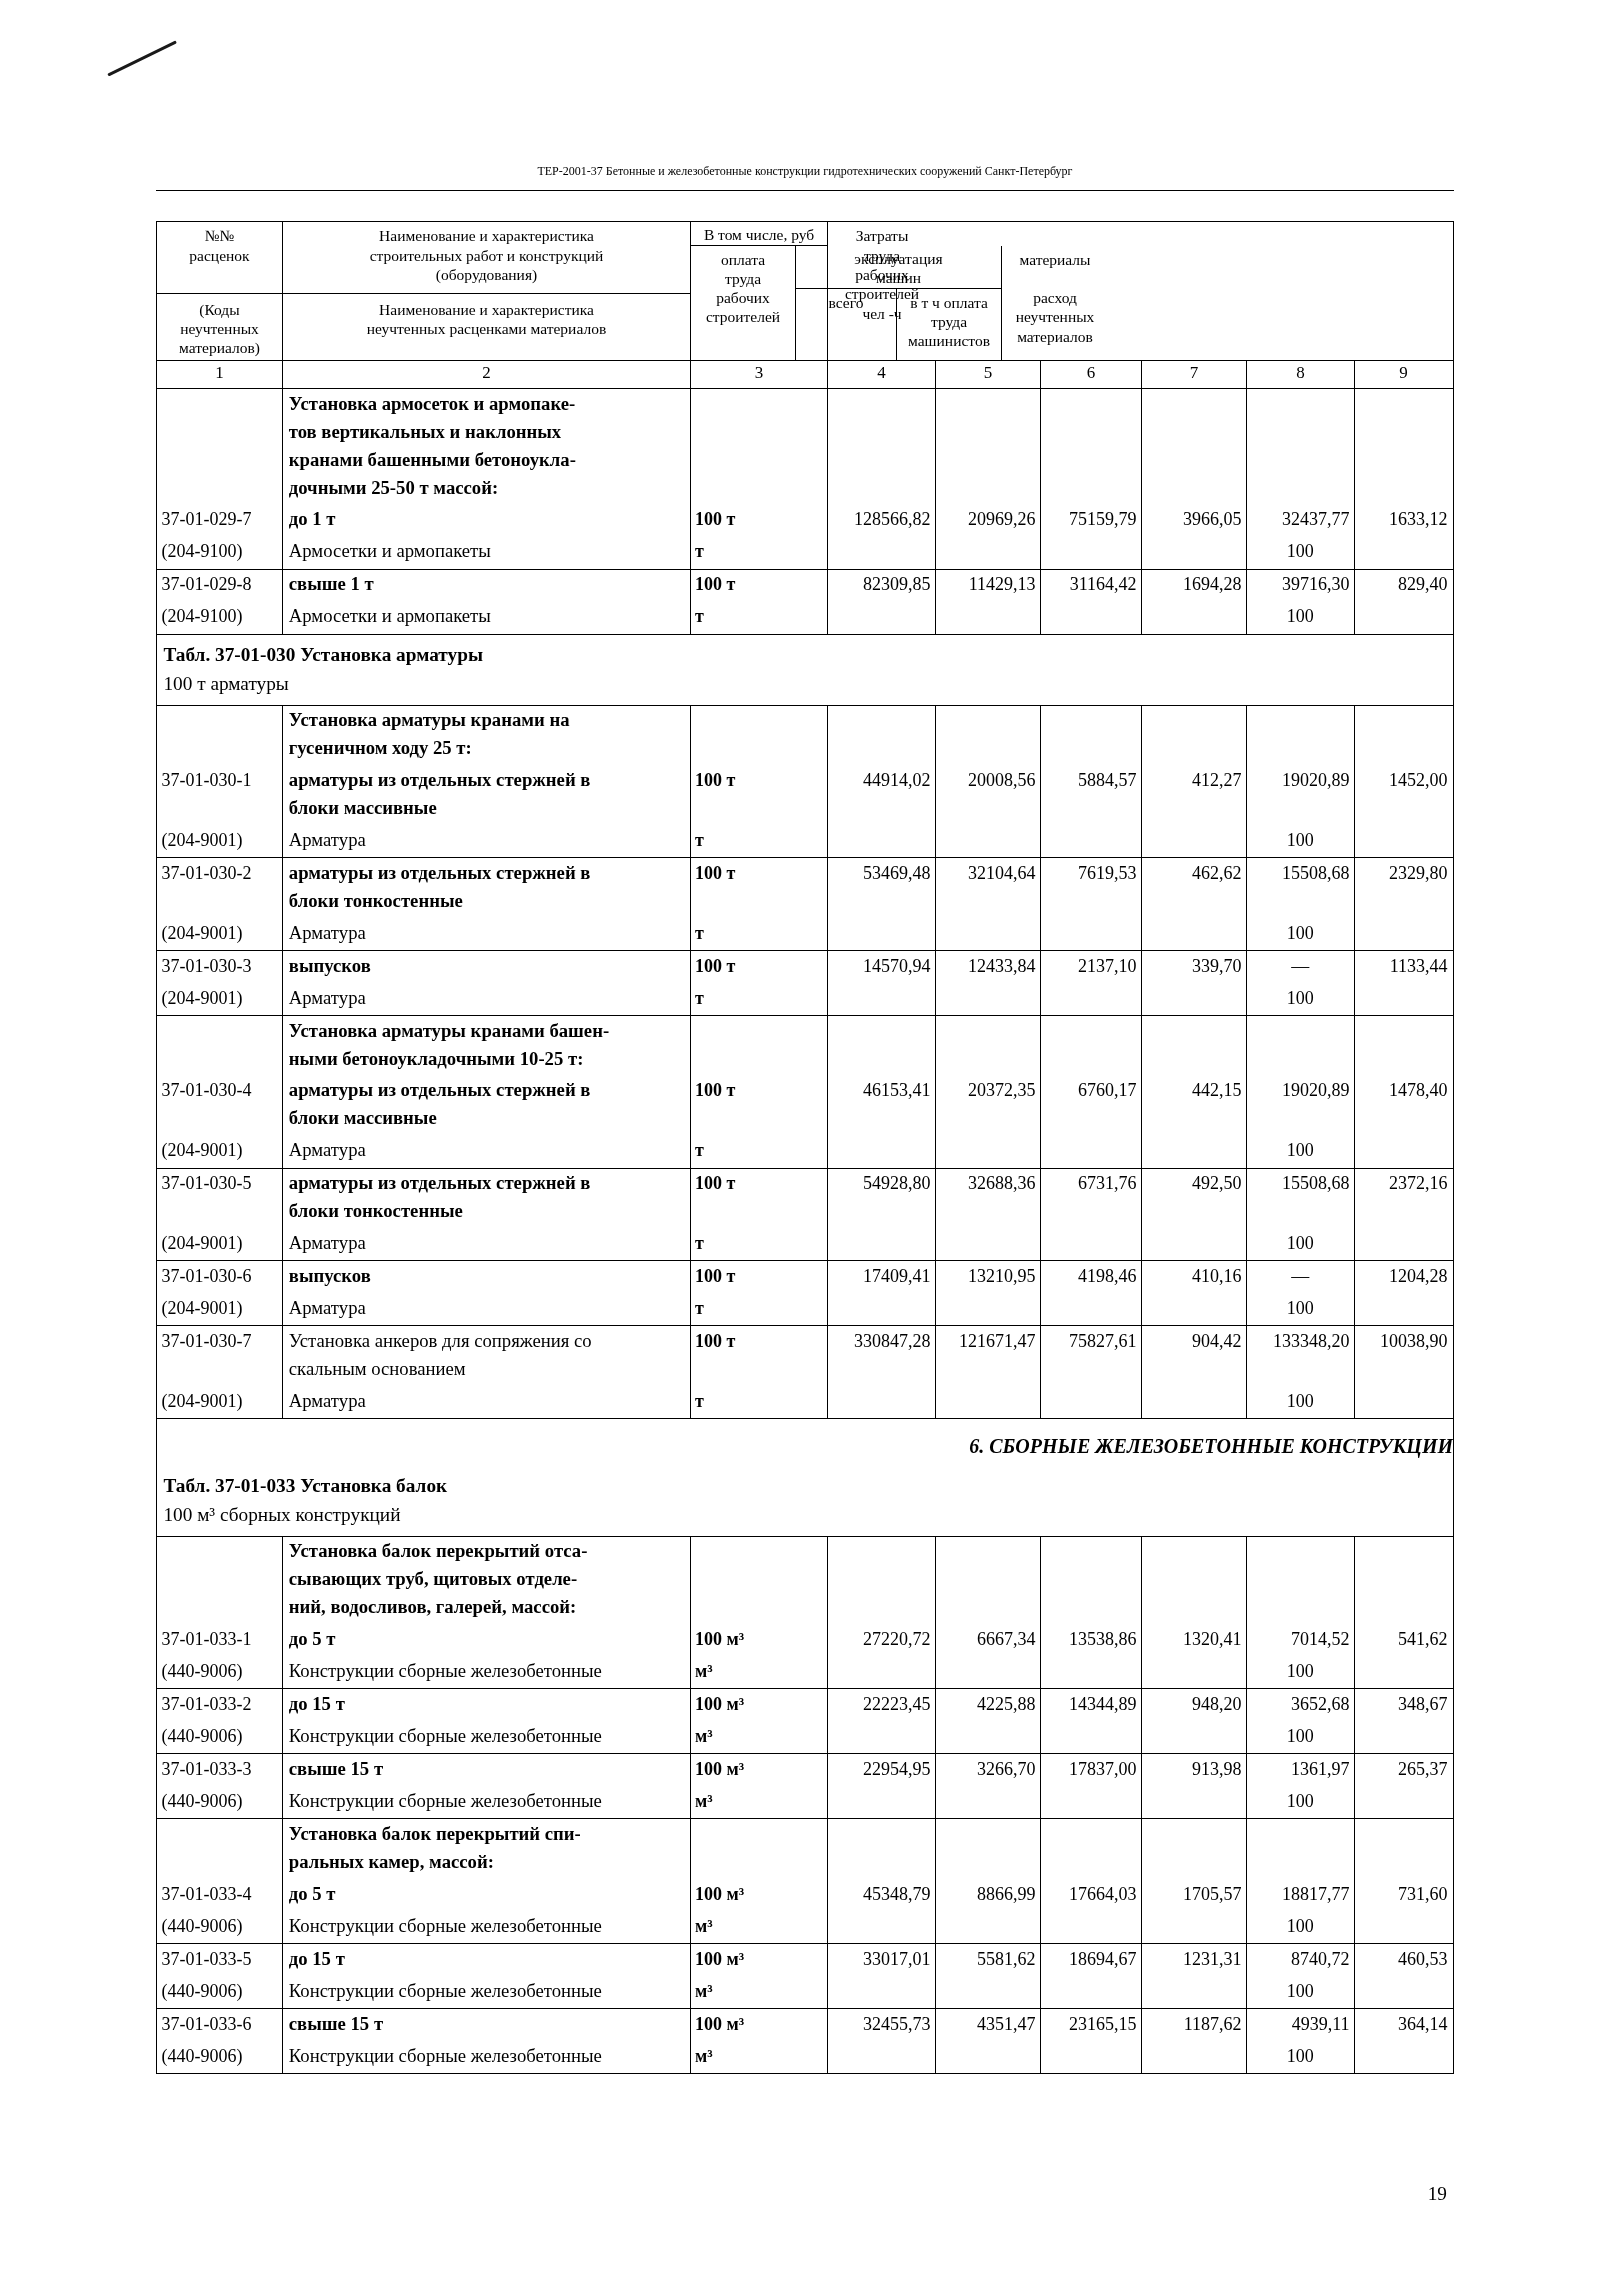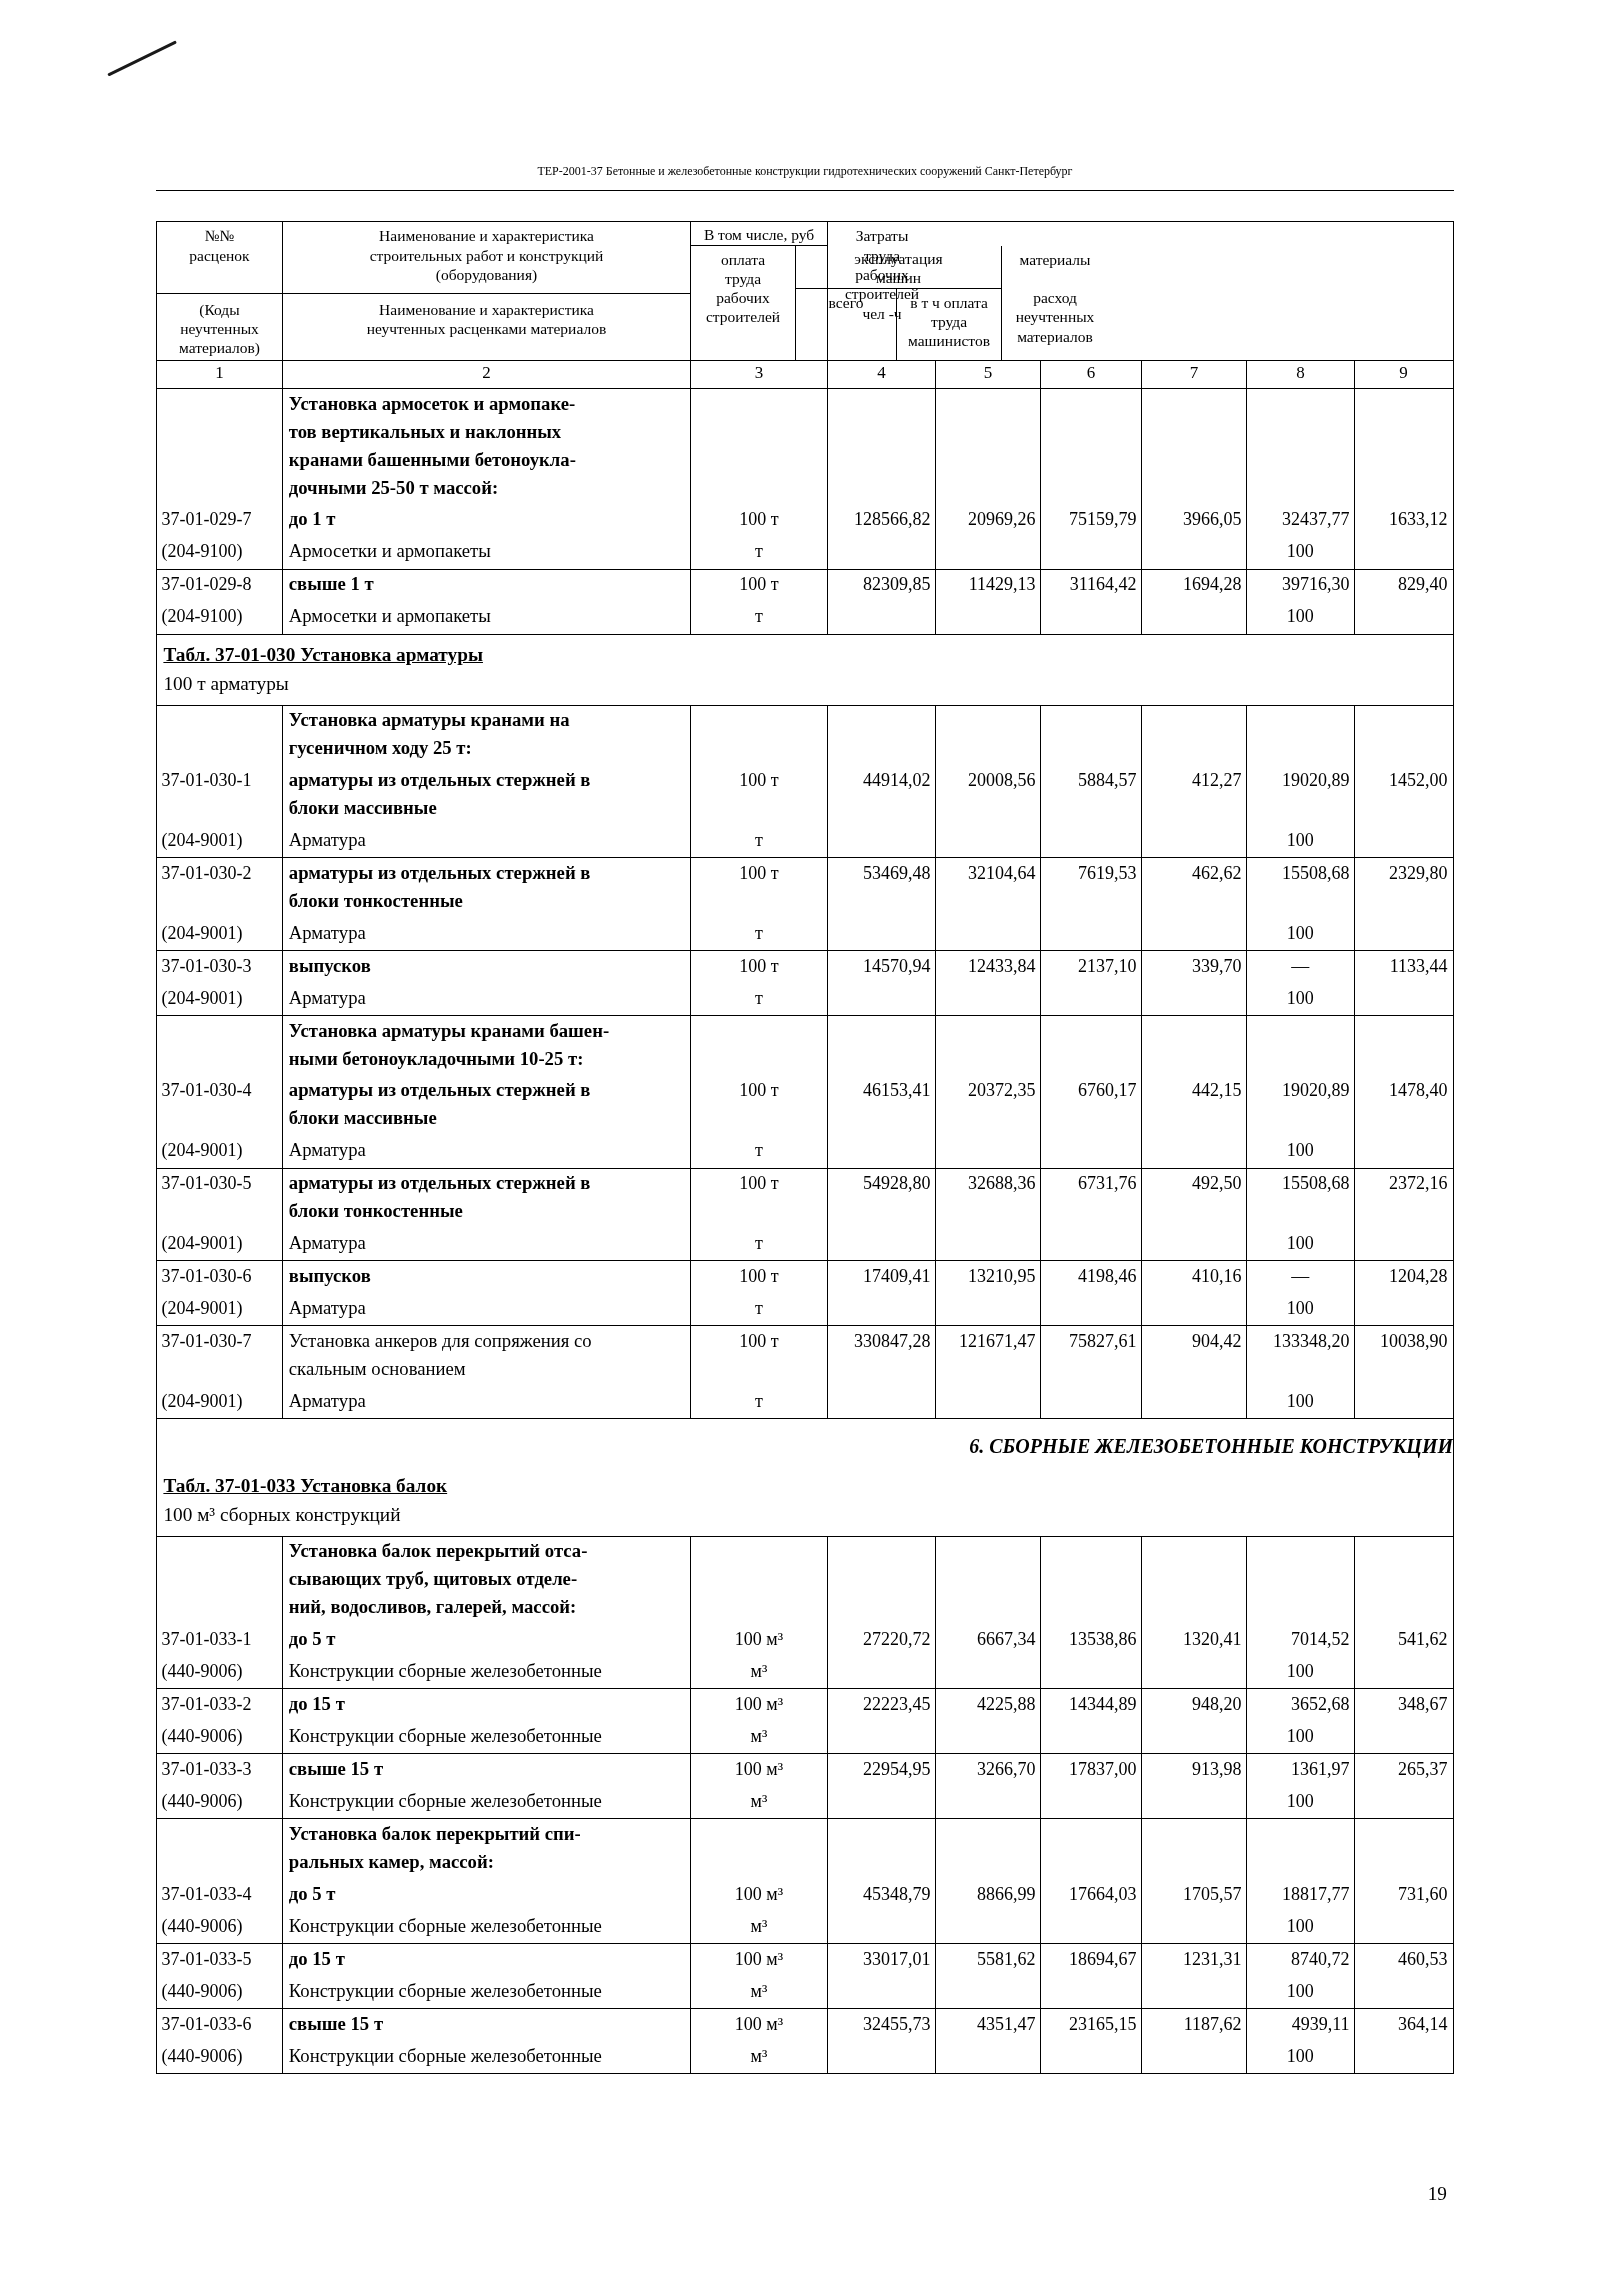--- a/index.html
+++ b/index.html
@@ -48,27 +48,27 @@
     font-size:17px; line-height:20.6px; padding:2.6px 0 3.9px; }
 
   
   .segment { border-top:1.3px solid #000; border-bottom:1.3px solid #000; }
   .trow.sep { border-top:1.3px solid #000; }
   .cell { border-right:1.3px solid #000; font-size:18.7px; line-height:28px;
     padding:0.6px 3.9px 3.2px; min-height:32px; }
   .cell.name { padding-left:5.8px; padding-right:6.4px; }
   .cell.code { padding-left:4.5px; font-size:18px; }
   .cell.num  { text-align:right; padding-right:4.5px; font-size:18px; }
-  .cell.unit { text-align:center; font-size:18px; }
+  .cell.unit { font-size:18px;font-weight:bold; }
   .cell.center { text-align:center; }
   .bold { font-weight:bold; }
 
   .section-block { }
   .section-row { font-size:19.3px; line-height:26px; padding:3.9px 6.4px; }
-  .s-bold   { font-weight:bold; padding-top:7.7px; padding-bottom:1.3px;text-decoration:underline; }
+  .s-bold   { font-weight:bold; padding-top:7.7px; padding-bottom:1.3px; }
   .s-normal { padding-top:1.3px; padding-bottom:7.7px; }
   .s-chapter { font-weight:bold; font-style:italic; text-align:right;
     font-size:20px; padding:14px 0 6.4px; }
 
   .page-number { position:absolute; right:169px; bottom:68px; font-size:19.3px; }
 </style>
 </head>
 <body>
 
 <div class="artifact"></div>

